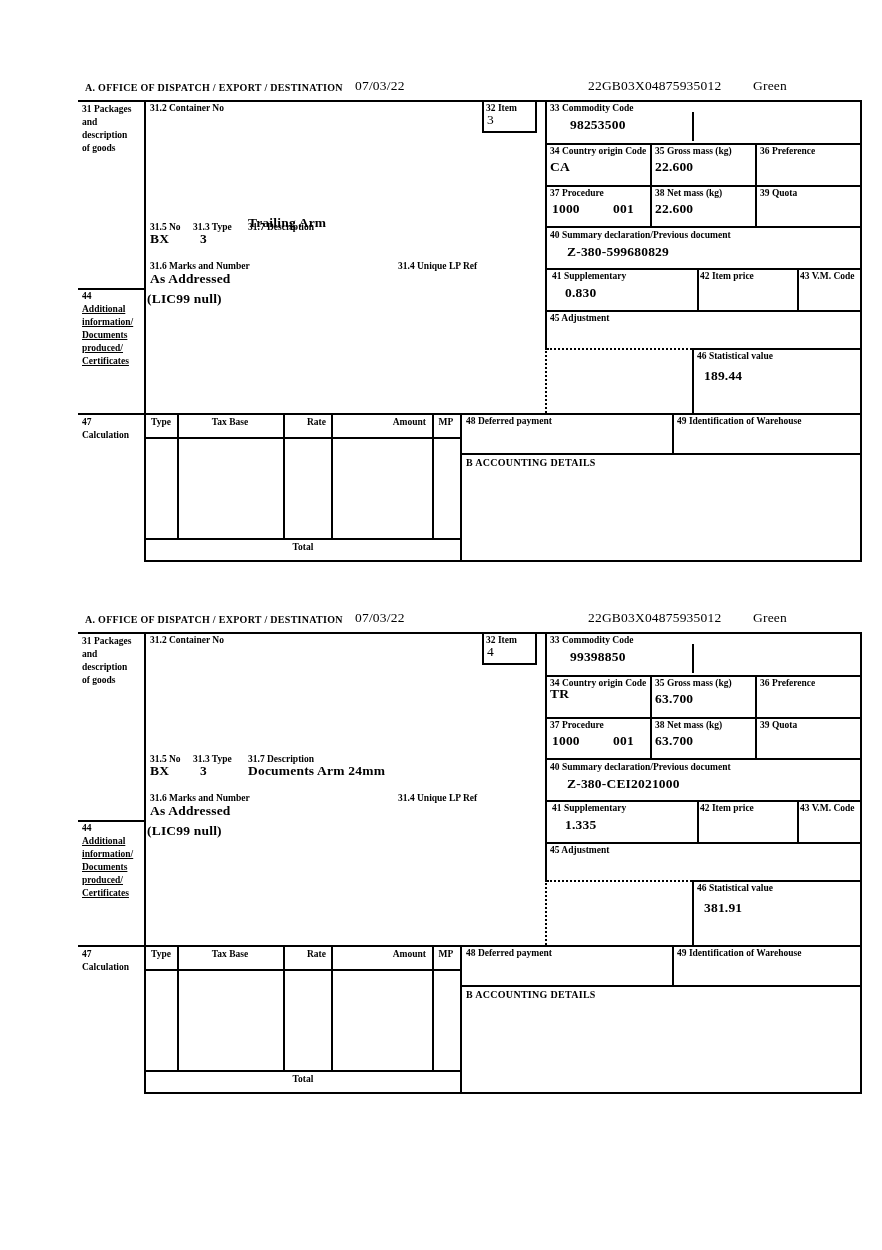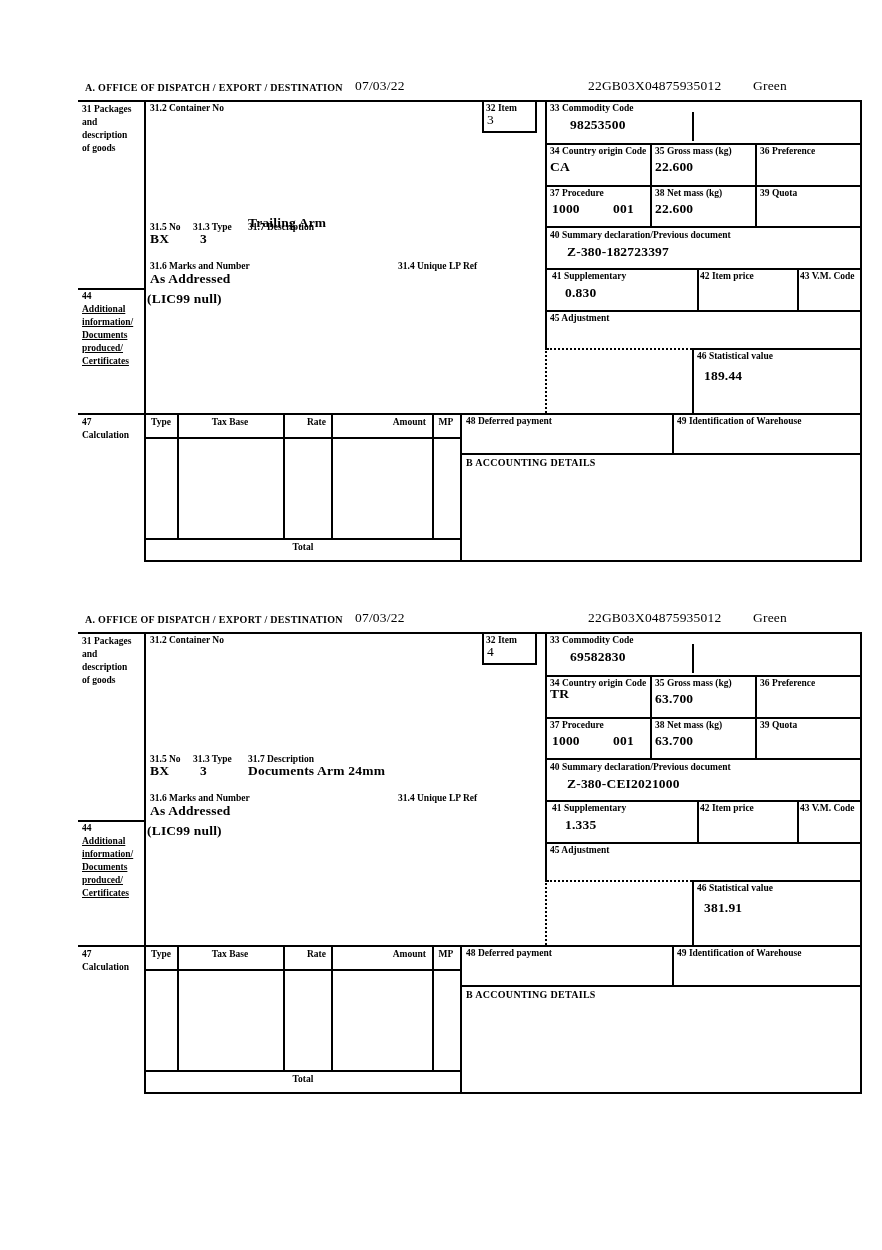--- a/index.html
+++ b/index.html
@@ -101,21 +101,21 @@
   <div class="lab" style="left:760px;top:71px;">36 Preference</div>
 
   <div class="lab" style="left:550px;top:113px;">37 Procedure</div>
   <div class="val" style="left:552px;top:126px;">1000</div>
   <div class="val" style="left:613px;top:126px;">001</div>
   <div class="lab" style="left:655px;top:113px;">38 Net mass (kg)</div>
   <div class="val" style="left:655px;top:126px;">22.600</div>
   <div class="lab" style="left:760px;top:113px;">39 Quota</div>
 
   <div class="lab" style="left:550px;top:155px;">40 Summary declaration/Previous document</div>
-  <div class="val" style="left:567px;top:169px;">Z-380-182723397</div>
+  <div class="val" style="left:567px;top:169px;">Z-380-599680829</div>
 
   <div class="lab" style="left:552px;top:196px;">41 Supplementary</div>
   <div class="val" style="left:565px;top:210px;">0.830</div>
   <div class="lab" style="left:700px;top:196px;">42 Item price</div>
   <div class="lab" style="left:800px;top:196px;">43 V.M. Code</div>
 
   <div class="lab" style="left:550px;top:238px;">45 Adjustment</div>
 
   <div class="lab" style="left:697px;top:276px;">46 Statistical value</div>
   <div class="val" style="left:704px;top:293px;">189.44</div>
@@ -203,21 +203,21 @@
   <div class="val" style="left:150px;top:156px;">BX</div>
   <div class="val" style="left:200px;top:156px;">3</div>
   <div class="val" style="left:248px;top:156px;">Documents Arm 24mm</div>
 
   <div class="lab" style="left:150px;top:186px;">31.6 Marks and Number</div>
   <div class="lab" style="left:398px;top:186px;">31.4 Unique LP Ref</div>
   <div class="val" style="left:150px;top:196px;">As Addressed</div>
   <div class="val" style="left:147px;top:216px;">(LIC99 null)</div>
 
   <div class="lab" style="left:550px;top:28px;">33 Commodity Code</div>
-  <div class="val" style="left:570px;top:42px;">69582830</div>
+  <div class="val" style="left:570px;top:42px;">99398850</div>
 
   <div class="lab" style="left:550px;top:71px;">34 Country origin Code</div>
   <div class="val" style="left:550px;top:79px;">TR</div>
   <div class="lab" style="left:655px;top:71px;">35 Gross mass (kg)</div>
   <div class="val" style="left:655px;top:84px;">63.700</div>
   <div class="lab" style="left:760px;top:71px;">36 Preference</div>
 
   <div class="lab" style="left:550px;top:113px;">37 Procedure</div>
   <div class="val" style="left:552px;top:126px;">1000</div>
   <div class="val" style="left:613px;top:126px;">001</div>

